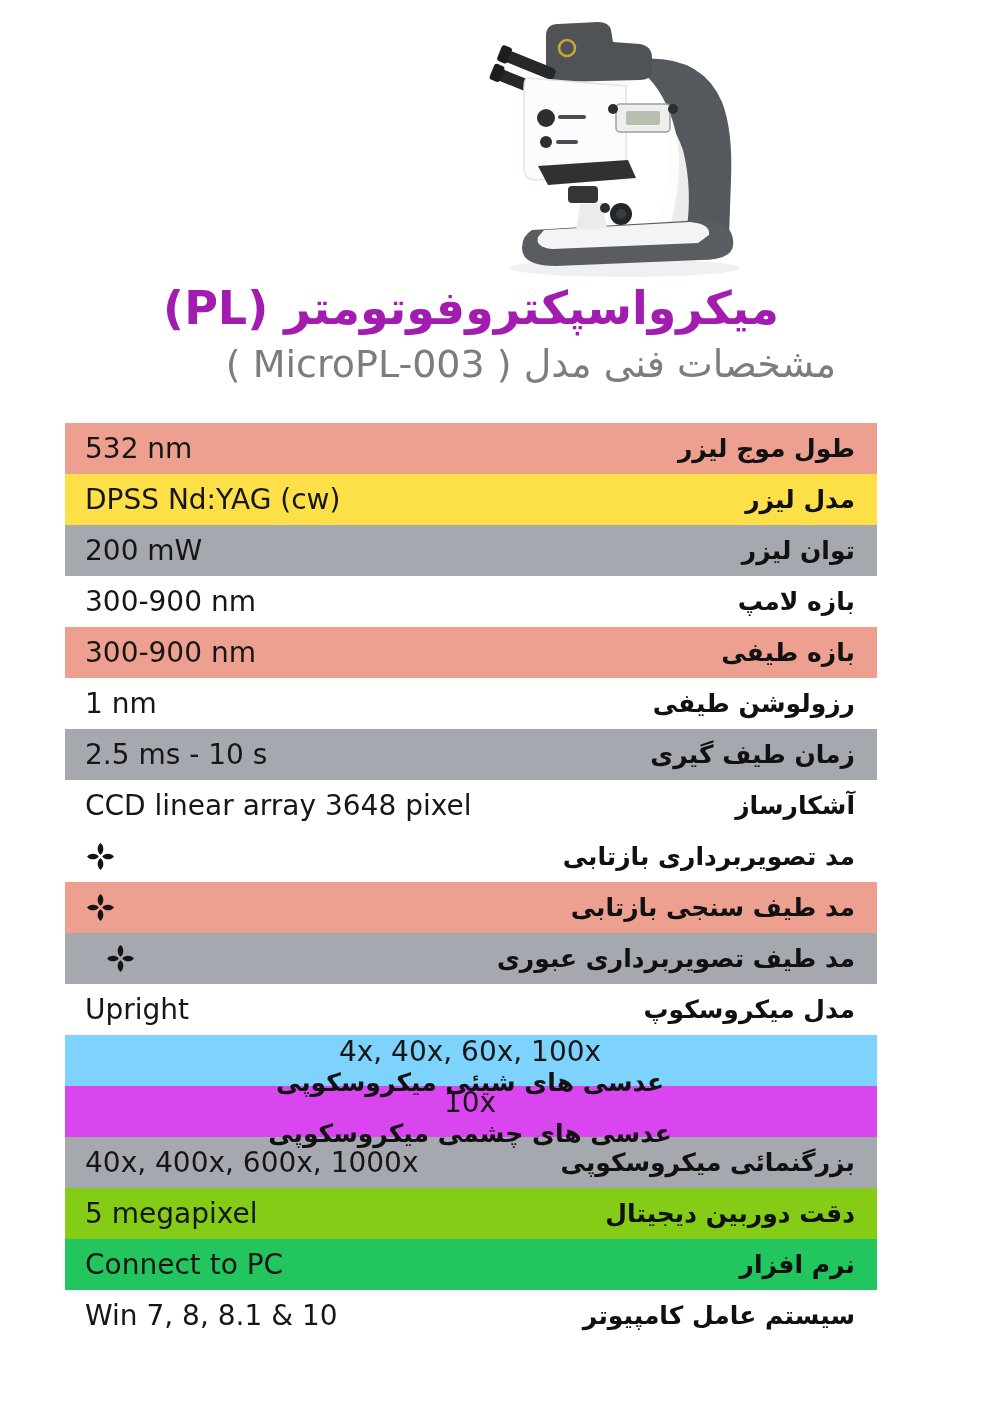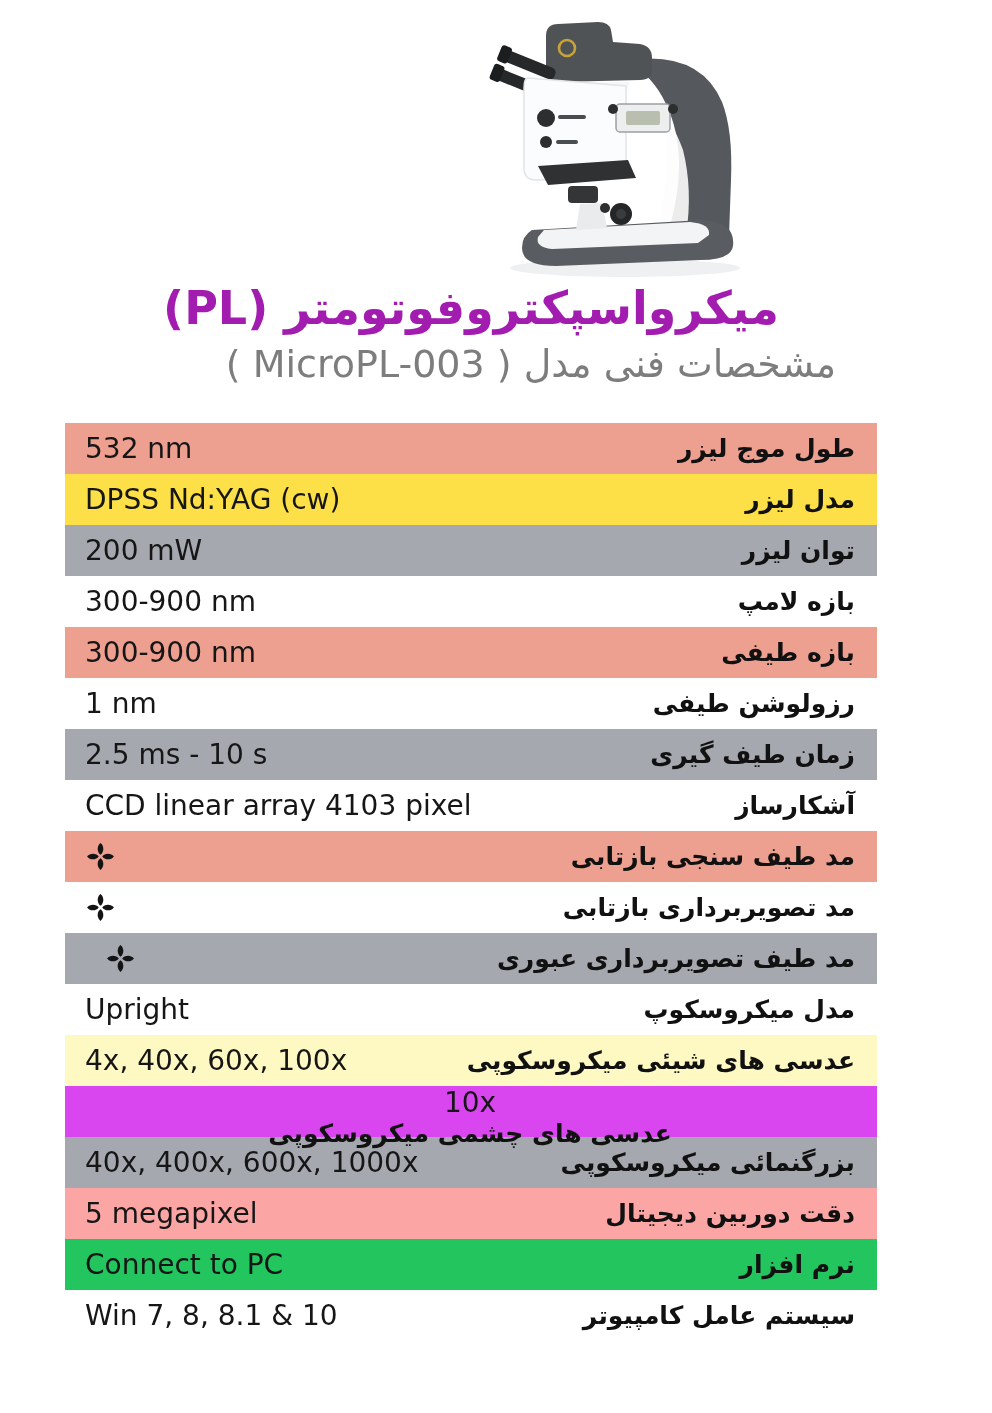--- a/index.html
+++ b/index.html
@@ -95,79 +95,79 @@
     </div>
     <div class="row" style="background-color: rgb(255, 255, 255);">
       <div class="value">1 nm</div>
       <div class="label">رزولوشن طیفی</div>
     </div>
     <div class="row" style="background-color: rgb(165, 168, 175);">
       <div class="value">2.5 ms - 10 s</div>
       <div class="label">زمان طیف گیری</div>
     </div>
     <div class="row" style="background-color: rgb(255, 255, 255);">
-      <div class="value">CCD linear array 4103 pixel</div>
+      <div class="value">CCD linear array 3648 pixel</div>
       <div class="label">آشکارساز</div>
+    </div>
+    <div class="row" style="background-color: rgb(255, 255, 255);">
+      <div class="value">
+        <svg class="mode-icon" viewBox="0 0 24 24" xmlns="http://www.w3.org/2000/svg">
+          <g fill="#141414">
+            <path d="M12,10.6 C9.3,9 8.9,3.9 12,1.6 C15.1,3.9 14.7,9 12,10.6 Z"></path>
+            <path transform="rotate(90 12 12)" d="M12,10.6 C9.3,9 8.9,3.9 12,1.6 C15.1,3.9 14.7,9 12,10.6 Z"></path>
+            <path transform="rotate(180 12 12)" d="M12,10.6 C9.3,9 8.9,3.9 12,1.6 C15.1,3.9 14.7,9 12,10.6 Z"></path>
+            <path transform="rotate(270 12 12)" d="M12,10.6 C9.3,9 8.9,3.9 12,1.6 C15.1,3.9 14.7,9 12,10.6 Z"></path>
+          </g>
+        </svg>
+      </div>
+      <div class="label">مد  تصویربرداری بازتابی</div>
     </div>
     <div class="row" style="background-color: rgb(237, 159, 144);">
       <div class="value">
         <svg class="mode-icon" viewBox="0 0 24 24" xmlns="http://www.w3.org/2000/svg">
           <g fill="#141414">
             <path d="M12,10.6 C9.3,9 8.9,3.9 12,1.6 C15.1,3.9 14.7,9 12,10.6 Z"></path>
             <path transform="rotate(90 12 12)" d="M12,10.6 C9.3,9 8.9,3.9 12,1.6 C15.1,3.9 14.7,9 12,10.6 Z"></path>
             <path transform="rotate(180 12 12)" d="M12,10.6 C9.3,9 8.9,3.9 12,1.6 C15.1,3.9 14.7,9 12,10.6 Z"></path>
             <path transform="rotate(270 12 12)" d="M12,10.6 C9.3,9 8.9,3.9 12,1.6 C15.1,3.9 14.7,9 12,10.6 Z"></path>
           </g>
         </svg>
       </div>
       <div class="label">مد  طیف سنجی بازتابی</div>
-    </div>
-    <div class="row" style="background-color: rgb(255, 255, 255);">
-      <div class="value">
-        <svg class="mode-icon" viewBox="0 0 24 24" xmlns="http://www.w3.org/2000/svg">
-          <g fill="#141414">
-            <path d="M12,10.6 C9.3,9 8.9,3.9 12,1.6 C15.1,3.9 14.7,9 12,10.6 Z"></path>
-            <path transform="rotate(90 12 12)" d="M12,10.6 C9.3,9 8.9,3.9 12,1.6 C15.1,3.9 14.7,9 12,10.6 Z"></path>
-            <path transform="rotate(180 12 12)" d="M12,10.6 C9.3,9 8.9,3.9 12,1.6 C15.1,3.9 14.7,9 12,10.6 Z"></path>
-            <path transform="rotate(270 12 12)" d="M12,10.6 C9.3,9 8.9,3.9 12,1.6 C15.1,3.9 14.7,9 12,10.6 Z"></path>
-          </g>
-        </svg>
-      </div>
-      <div class="label">مد  تصویربرداری بازتابی</div>
     </div>
     <div class="row" style="background-color: rgb(165, 168, 175); padding-left: 40px;">
       <div class="value">
         <svg class="mode-icon" viewBox="0 0 24 24" xmlns="http://www.w3.org/2000/svg">
           <g fill="#141414">
             <path d="M12,10.6 C9.3,9 8.9,3.9 12,1.6 C15.1,3.9 14.7,9 12,10.6 Z"></path>
             <path transform="rotate(90 12 12)" d="M12,10.6 C9.3,9 8.9,3.9 12,1.6 C15.1,3.9 14.7,9 12,10.6 Z"></path>
             <path transform="rotate(180 12 12)" d="M12,10.6 C9.3,9 8.9,3.9 12,1.6 C15.1,3.9 14.7,9 12,10.6 Z"></path>
             <path transform="rotate(270 12 12)" d="M12,10.6 C9.3,9 8.9,3.9 12,1.6 C15.1,3.9 14.7,9 12,10.6 Z"></path>
           </g>
         </svg>
       </div>
       <div class="label">مد  طیف تصویربرداری عبوری</div>
     </div>
     <div class="row" style="background-color: rgb(255, 255, 255);">
       <div class="value">Upright</div>
       <div class="label">مدل میکروسکوپ</div>
     </div>
-    <div class="row" style="background-color: #fef9c3;">
+    <div class="row" style="background-color: #7dd3fc; flex-direction: column;">
       <div class="value">4x, 40x, 60x, 100x</div>
       <div class="label">عدسی های شیئی میکروسکوپی</div>
     </div>
     <div class="row" style="background-color: #d946ef; flex-direction: column;">
       <div class="value">10x</div>
       <div class="label">عدسی های چشمی میکروسکوپی</div>
     </div>
     <div class="row" style="background-color: rgb(165, 168, 175); text-align: right;">
       <div class="value">40x, 400x, 600x, 1000x</div>
       <div class="label">بزرگنمائی میکروسکوپی</div>
     </div>
-    <div class="row" style="background-color: #fca5a5; gap: 48px;">
+    <div class="row" style="background-color: #84cc16; gap: 48px;">
       <div class="value">5 megapixel</div>
       <div class="label">دقت دوربین دیجیتال</div>
     </div>
     <div class="row" style="background-color: #22c55e; gap: 47px;">
       <div class="value">Connect to PC</div>
       <div class="label">نرم افزار</div>
     </div>
     <div class="row" style="background-color: rgb(255, 255, 255);">
       <div class="value">Win 7, 8, 8.1 &amp; 10</div>
       <div class="label">سیستم عامل کامپیوتر</div>

